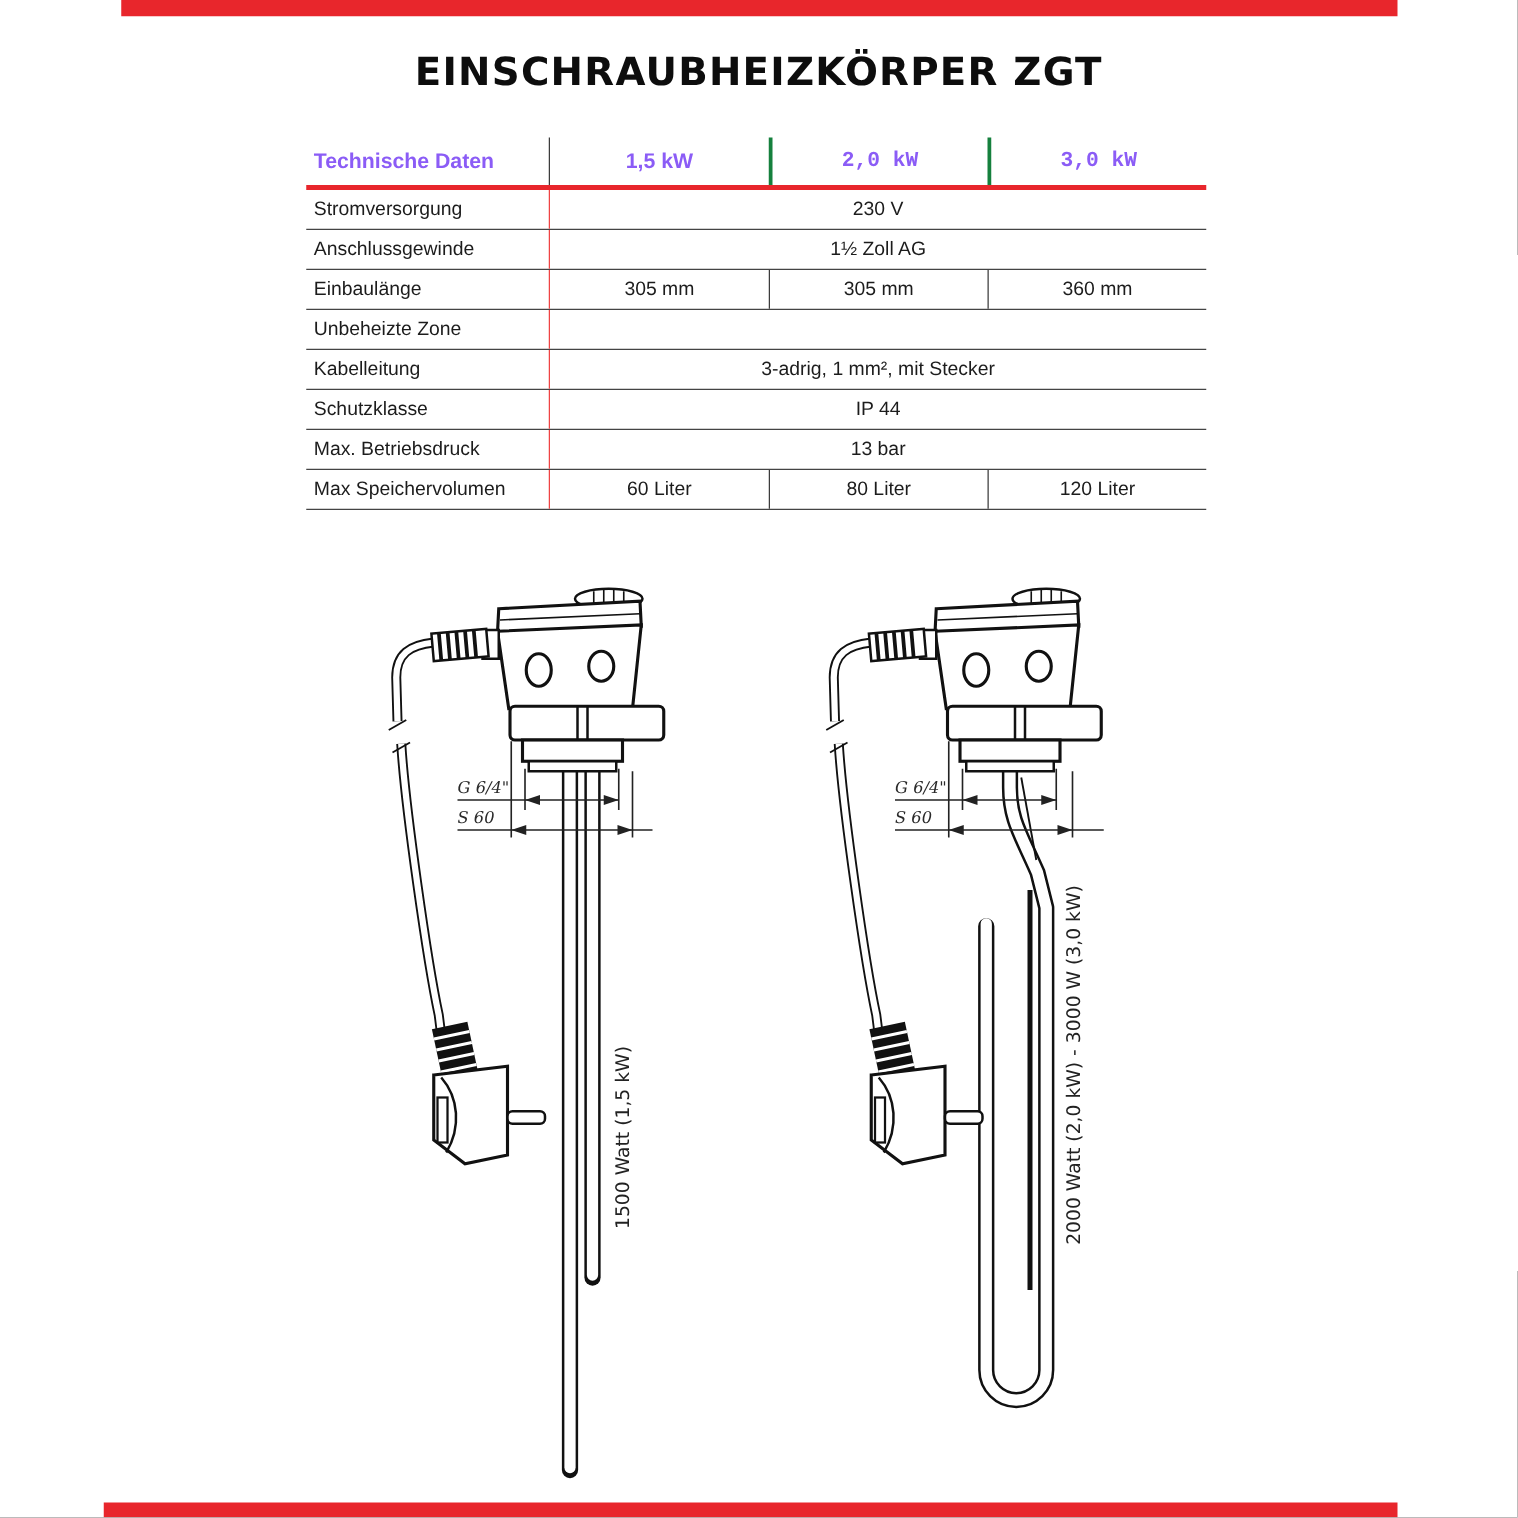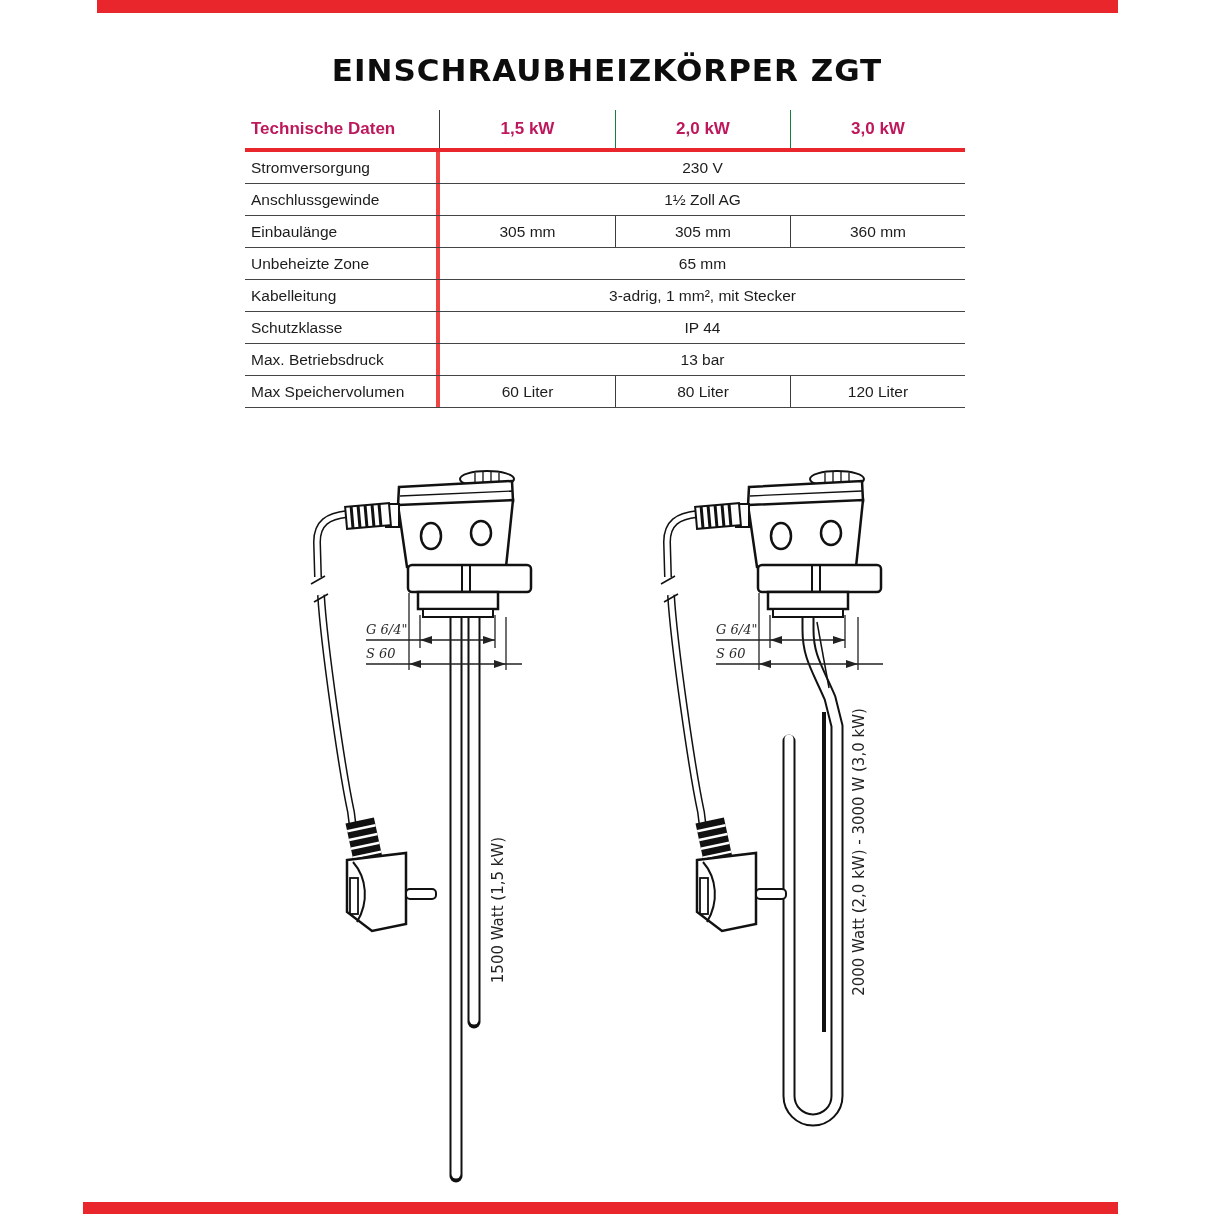--- a/index.html
+++ b/index.html
@@ -5,37 +5,37 @@
   html,body{margin:0;padding:0;background:#888;}
   .page{
     position:relative;width:1214px;height:1214px;background:#ffffff;
     font-family:"Liberation Sans","DejaVu Sans",sans-serif;color:#1c1c1c;
     overflow:hidden;margin:0 auto;
   }
   .bar{position:absolute;background:#e8262c;}
   .bar.top{left:97px;top:0;width:1021px;height:13px;}
   .bar.bottom{left:83px;top:1202px;width:1035px;height:12px;}
   .title{
-    position:absolute;left:0;top:52px;width:1214px;text-align:center;
+    position:absolute;left:0;top:40px;width:1214px;text-align:center;
     font-family:"DejaVu Sans","Liberation Sans",sans-serif;
     font-weight:bold;font-size:31px;letter-spacing:1px;color:#0d0d0d;
   }
   
   .spec-table{position:absolute;left:245px;top:110px;width:720px;font-size:15.5px;}
   .t-header{
     display:flex;height:38px;border-bottom:4px solid #e8262c;
-    font-weight:bold;font-size:17px;color:#be185d;
+    font-weight:bold;font-size:17px;color:#8b5cf6;
   }
   .t-header .c0{width:195px;display:flex;align-items:center;padding-left:6px;box-sizing:border-box;border-right:1px solid #3c3c3c;}
   .t-header .cv{width:175px;display:flex;align-items:center;justify-content:center;box-sizing:border-box;}
-  .t-header .cv + .cv{border-left:1px solid #15803d;}
+  .t-header .cv + .cv{border-left:3px solid #15803d;font-family:Liberation Mono, monospace;}
   .t-row{display:flex;height:31px;border-bottom:1px solid #444;}
   .t-row .label{
     width:195px;display:flex;align-items:center;padding-left:6px;
-    box-sizing:border-box;border-right:4px solid #ef4444;
+    box-sizing:border-box;border-right:1px solid #ef4444;
   }
   .t-row .span3{flex:1;display:flex;align-items:center;justify-content:center;}
   .t-row .val{width:175px;display:flex;align-items:center;justify-content:center;box-sizing:border-box;}
   .t-row .val + .val{border-left:1px solid #3c3c3c;}
   
   .drawing{position:absolute;}
   .drawing.left{left:290px;top:460px;width:330px;height:730px;}
   .drawing.right{left:640px;top:460px;width:330px;height:700px;}
   svg{display:block;}
   svg text.dim{
@@ -73,21 +73,20 @@
       <div class="span3">1½ Zoll AG</div>
     </div>
     <div class="t-row">
       <div class="label">Einbaulänge</div>
       <div class="val">305 mm</div>
       <div class="val">305 mm</div>
       <div class="val">360 mm</div>
     </div>
     <div class="t-row">
       <div class="label">Unbeheizte Zone</div>
-      <div class="span3">65 mm</div>
     </div>
     <div class="t-row">
       <div class="label">Kabelleitung</div>
       <div class="span3">3-adrig, 1 mm², mit Stecker</div>
     </div>
     <div class="t-row">
       <div class="label">Schutzklasse</div>
       <div class="span3">IP 44</div>
     </div>
     <div class="t-row">

